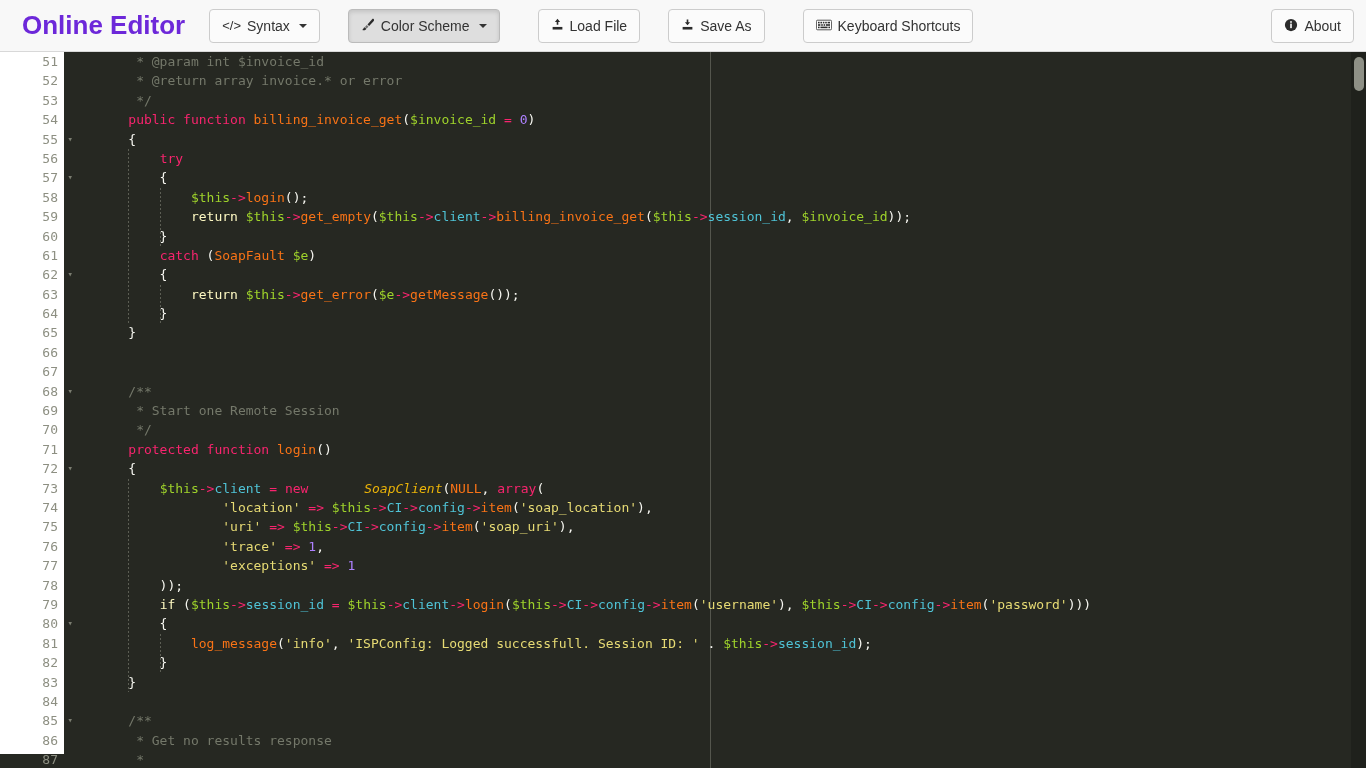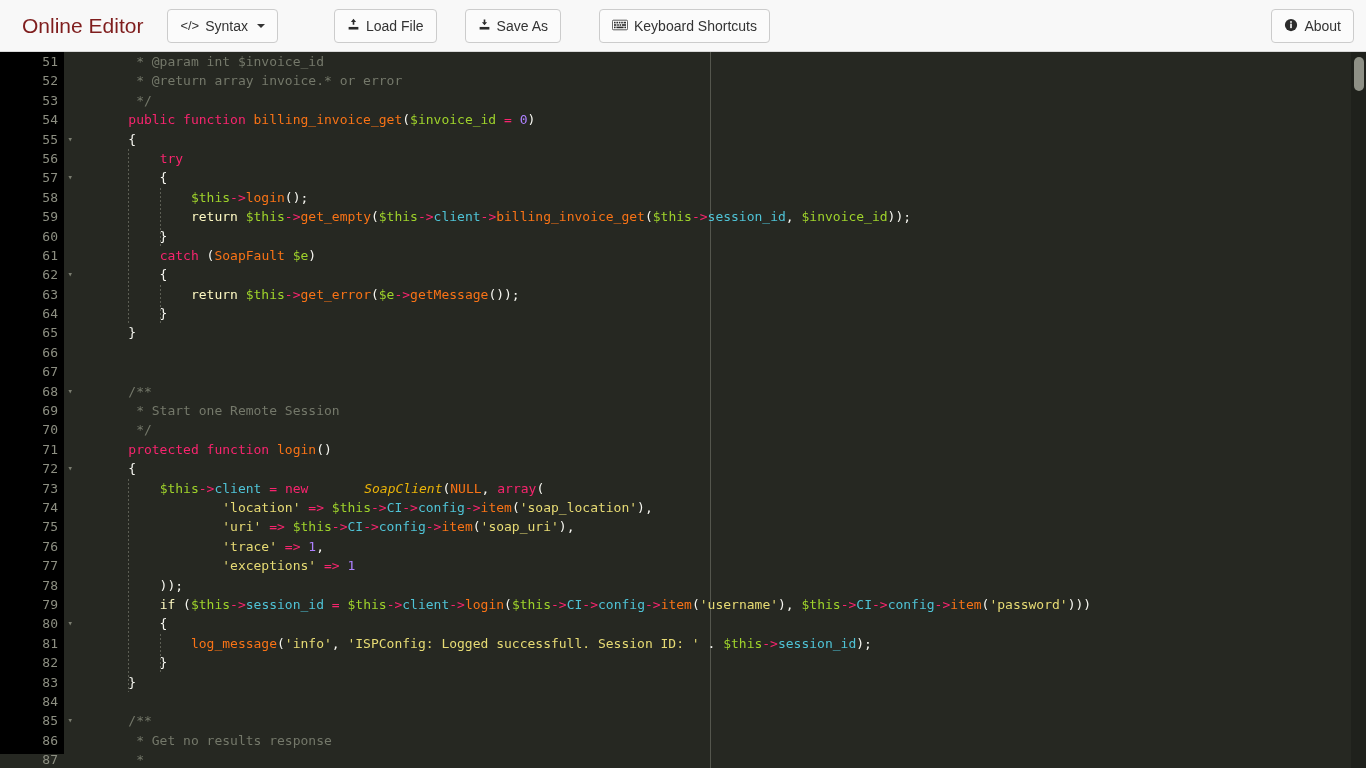--- a/index.html
+++ b/index.html
@@ -18,23 +18,23 @@
     height: 52px;
     box-sizing: border-box;
     background: #f8f8f8;
     border-bottom: 1px solid #d8d8d8;
     display: flex;
     align-items: center;
     padding: 0 12px;
     gap: 10px;
   }
   #app-title {
-    font-size: 21px;
-    color: #7f1d1d;
-    font-weight: 400;
+    font-size: 26px;
+    color: #6d28d9;
+    font-weight: 700;
     padding: 0 14px 0 10px;
     white-space: nowrap;
   }
   .tb-btn {
     display: inline-flex;
     align-items: center;
     gap: 6px;
     height: 34px;
     padding: 0 12px;
     box-sizing: border-box;
@@ -71,21 +71,21 @@
     height: 716px;
     background: #262822;
     overflow: hidden;
     font-family: "DejaVu Sans Mono", monospace;
     font-size: 13px;
   }
   #gutter {
     position: absolute;
     left: 0; top: 0; bottom: 14px;
     width: 64px;
-    background: #000000;
+    background: #ffffff;
     z-index: 2;
   }
   #gutter .gl {
     height: 19.4px;
     line-height: 19.4px;
     text-align: right;
     padding-right: 6px;
     color: #8d8f82;
     font-size: 13px;
     position: relative;
@@ -165,20 +165,31 @@
   <div id="app-title">Online Editor</div>
 
   <div class="tb-btn">
     <span class="ic">&lt;/&gt;</span>
     <span>Syntax</span>
     <span class="caret"></span>
   </div>
 
   <div class="sep-sm"></div>
 
+  <div class="tb-btn active">
+    <span class="ic">
+      <svg width="14" height="14" viewBox="0 0 16 16" aria-hidden="true">
+        <path d="M14.5 1.2c-.5-.5-1.3-.4-1.8.1L7.4 7.3l1.9 1.9 5.3-5.9c.5-.5.4-1.6-.1-2.1z" fill="#2b2b2b"></path>
+        <path d="M6.6 8.1l1.9 1.9-2.1 2.1-1.9-1.9z" fill="#6f6f6f"></path>
+        <path d="M4 10.6c-1.2.6-1.1 2.4-2.6 3 1.7.9 4.2.6 4.7-1.2z" fill="#2b2b2b"></path>
+      </svg>
+    </span>
+    <span>Color Scheme</span>
+    <span class="caret"></span>
+  </div>
 
   <div class="sep"></div>
 
   <div class="tb-btn">
     <span class="ic">
       <svg width="13" height="13" viewBox="0 0 16 16" aria-hidden="true">
         <path d="M8 1l3.2 3.8H9v3.4H7V4.8H4.8z" fill="#2b2b2b"></path>
         <rect x="2" y="11" width="12" height="3.2" fill="#2b2b2b"></rect>
       </svg>
     </span>

